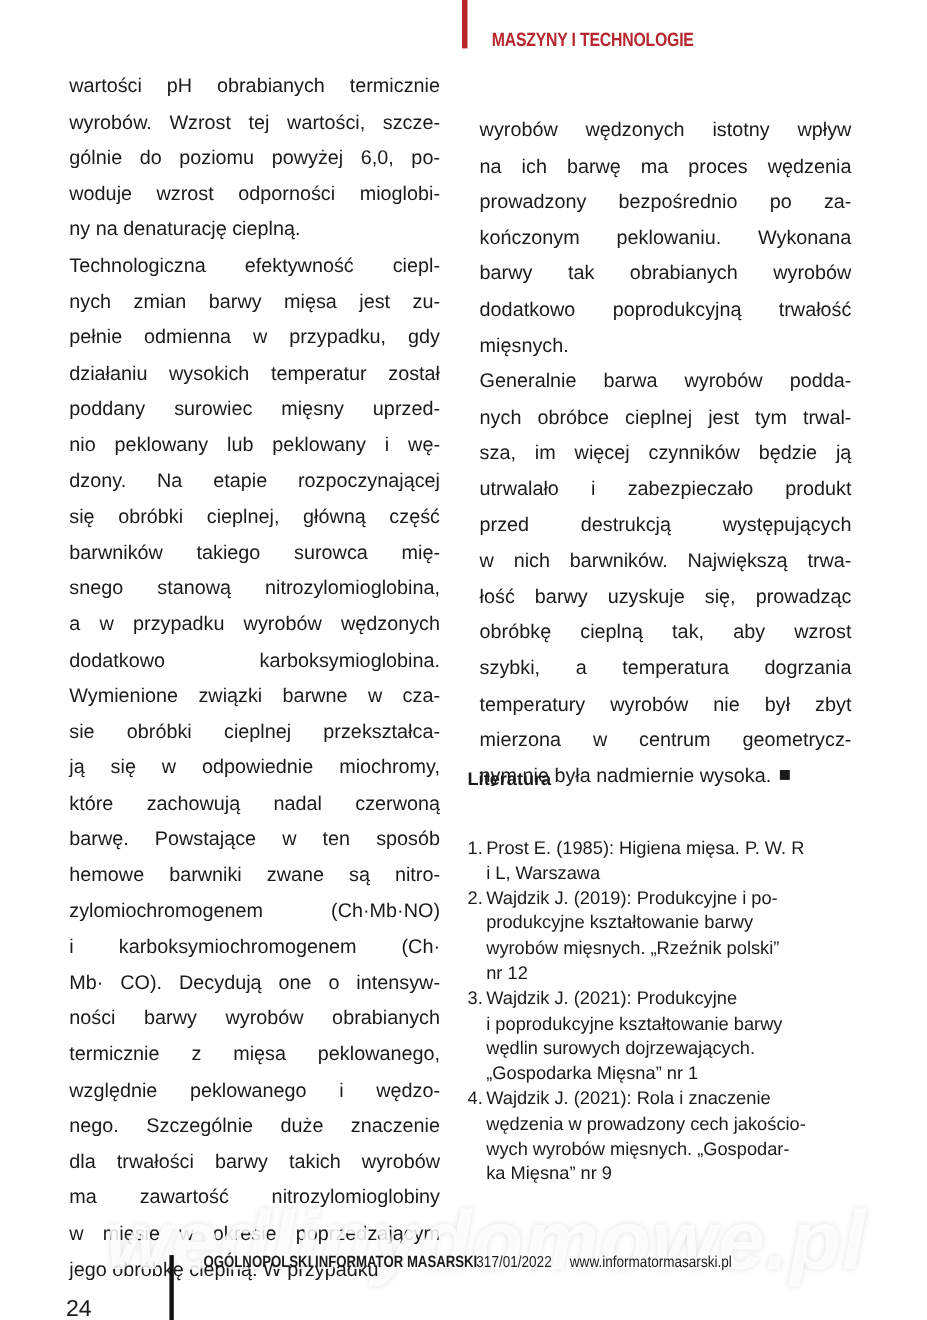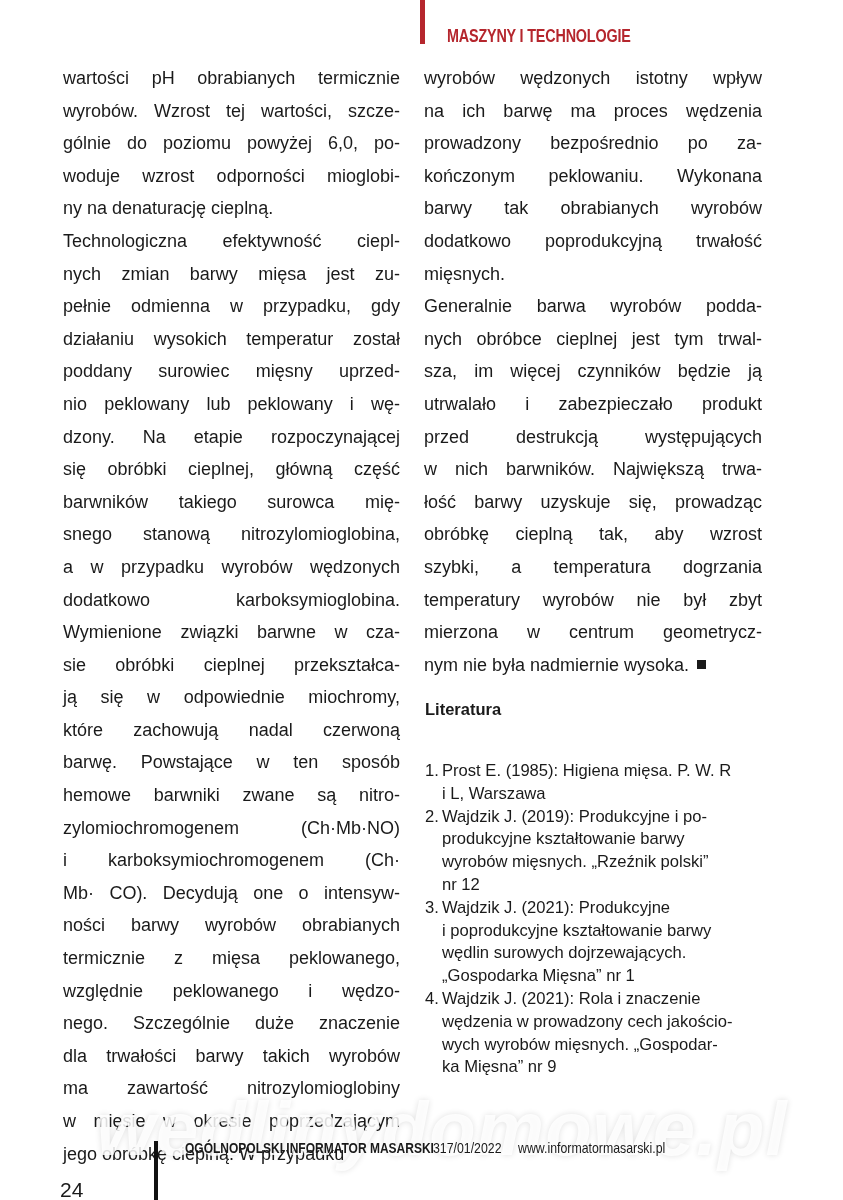--- a/index.html
+++ b/index.html
@@ -4,21 +4,21 @@
 <style>
   html, body { margin: 0; padding: 0; background: #ffffff; }
   body { width: 843px; height: 1200px; position: relative; overflow: hidden;
          font-family: "Liberation Sans", sans-serif; color: #1a1a1a; }
   .top-bar { position: absolute; left: 420px; top: 0; width: 5px; height: 44px; background: #b5262d; }
   .section-title { position: absolute; left: 447px; top: 26px; font-family: "Liberation Sans", sans-serif;
          font-weight: bold; font-size: 17.5px; color: #b5262d; letter-spacing: -0.2px;
          transform: scaleX(0.82); transform-origin: left top; white-space: nowrap; }
   .col { position: absolute; top: 62px; font-size: 18px; line-height: 32.6px; }
   .col-left { left: 63px; width: 337px; }
-  .col-right { left: 424px; width: 338px; }
+  .col-right { left: 436px; width: 338px; margin-top: 40px; }
   .line { display: block; text-align: justify; text-align-last: justify; white-space: nowrap; height: 32.6px; }
   .line.last { text-align-last: left; }
   .col-left .line, .col-right .line { overflow: visible; }
   .endmark { display: inline-block; width: 9px; height: 9px; background: #1a1a1a; margin-left: 8px; vertical-align: 2px; }
   .lit-heading { position: absolute; left: 425px; top: 700px; font-weight: bold; font-size: 16.5px; }
   .refs { position: absolute; left: 425px; top: 760px; width: 360px; font-size: 16.6px; line-height: 22.8px; margin: 0; padding: 0; list-style: none; }
   .ref { position: relative; padding-left: 17px; }
   .ref-num { position: absolute; left: 0; top: 0; }
   .ref-line { display: block; white-space: nowrap; }
   .watermark { position: absolute; left: 96px; top: 1085px; font-size: 76px; font-weight: bold; color: rgba(255,255,255,0.85);

